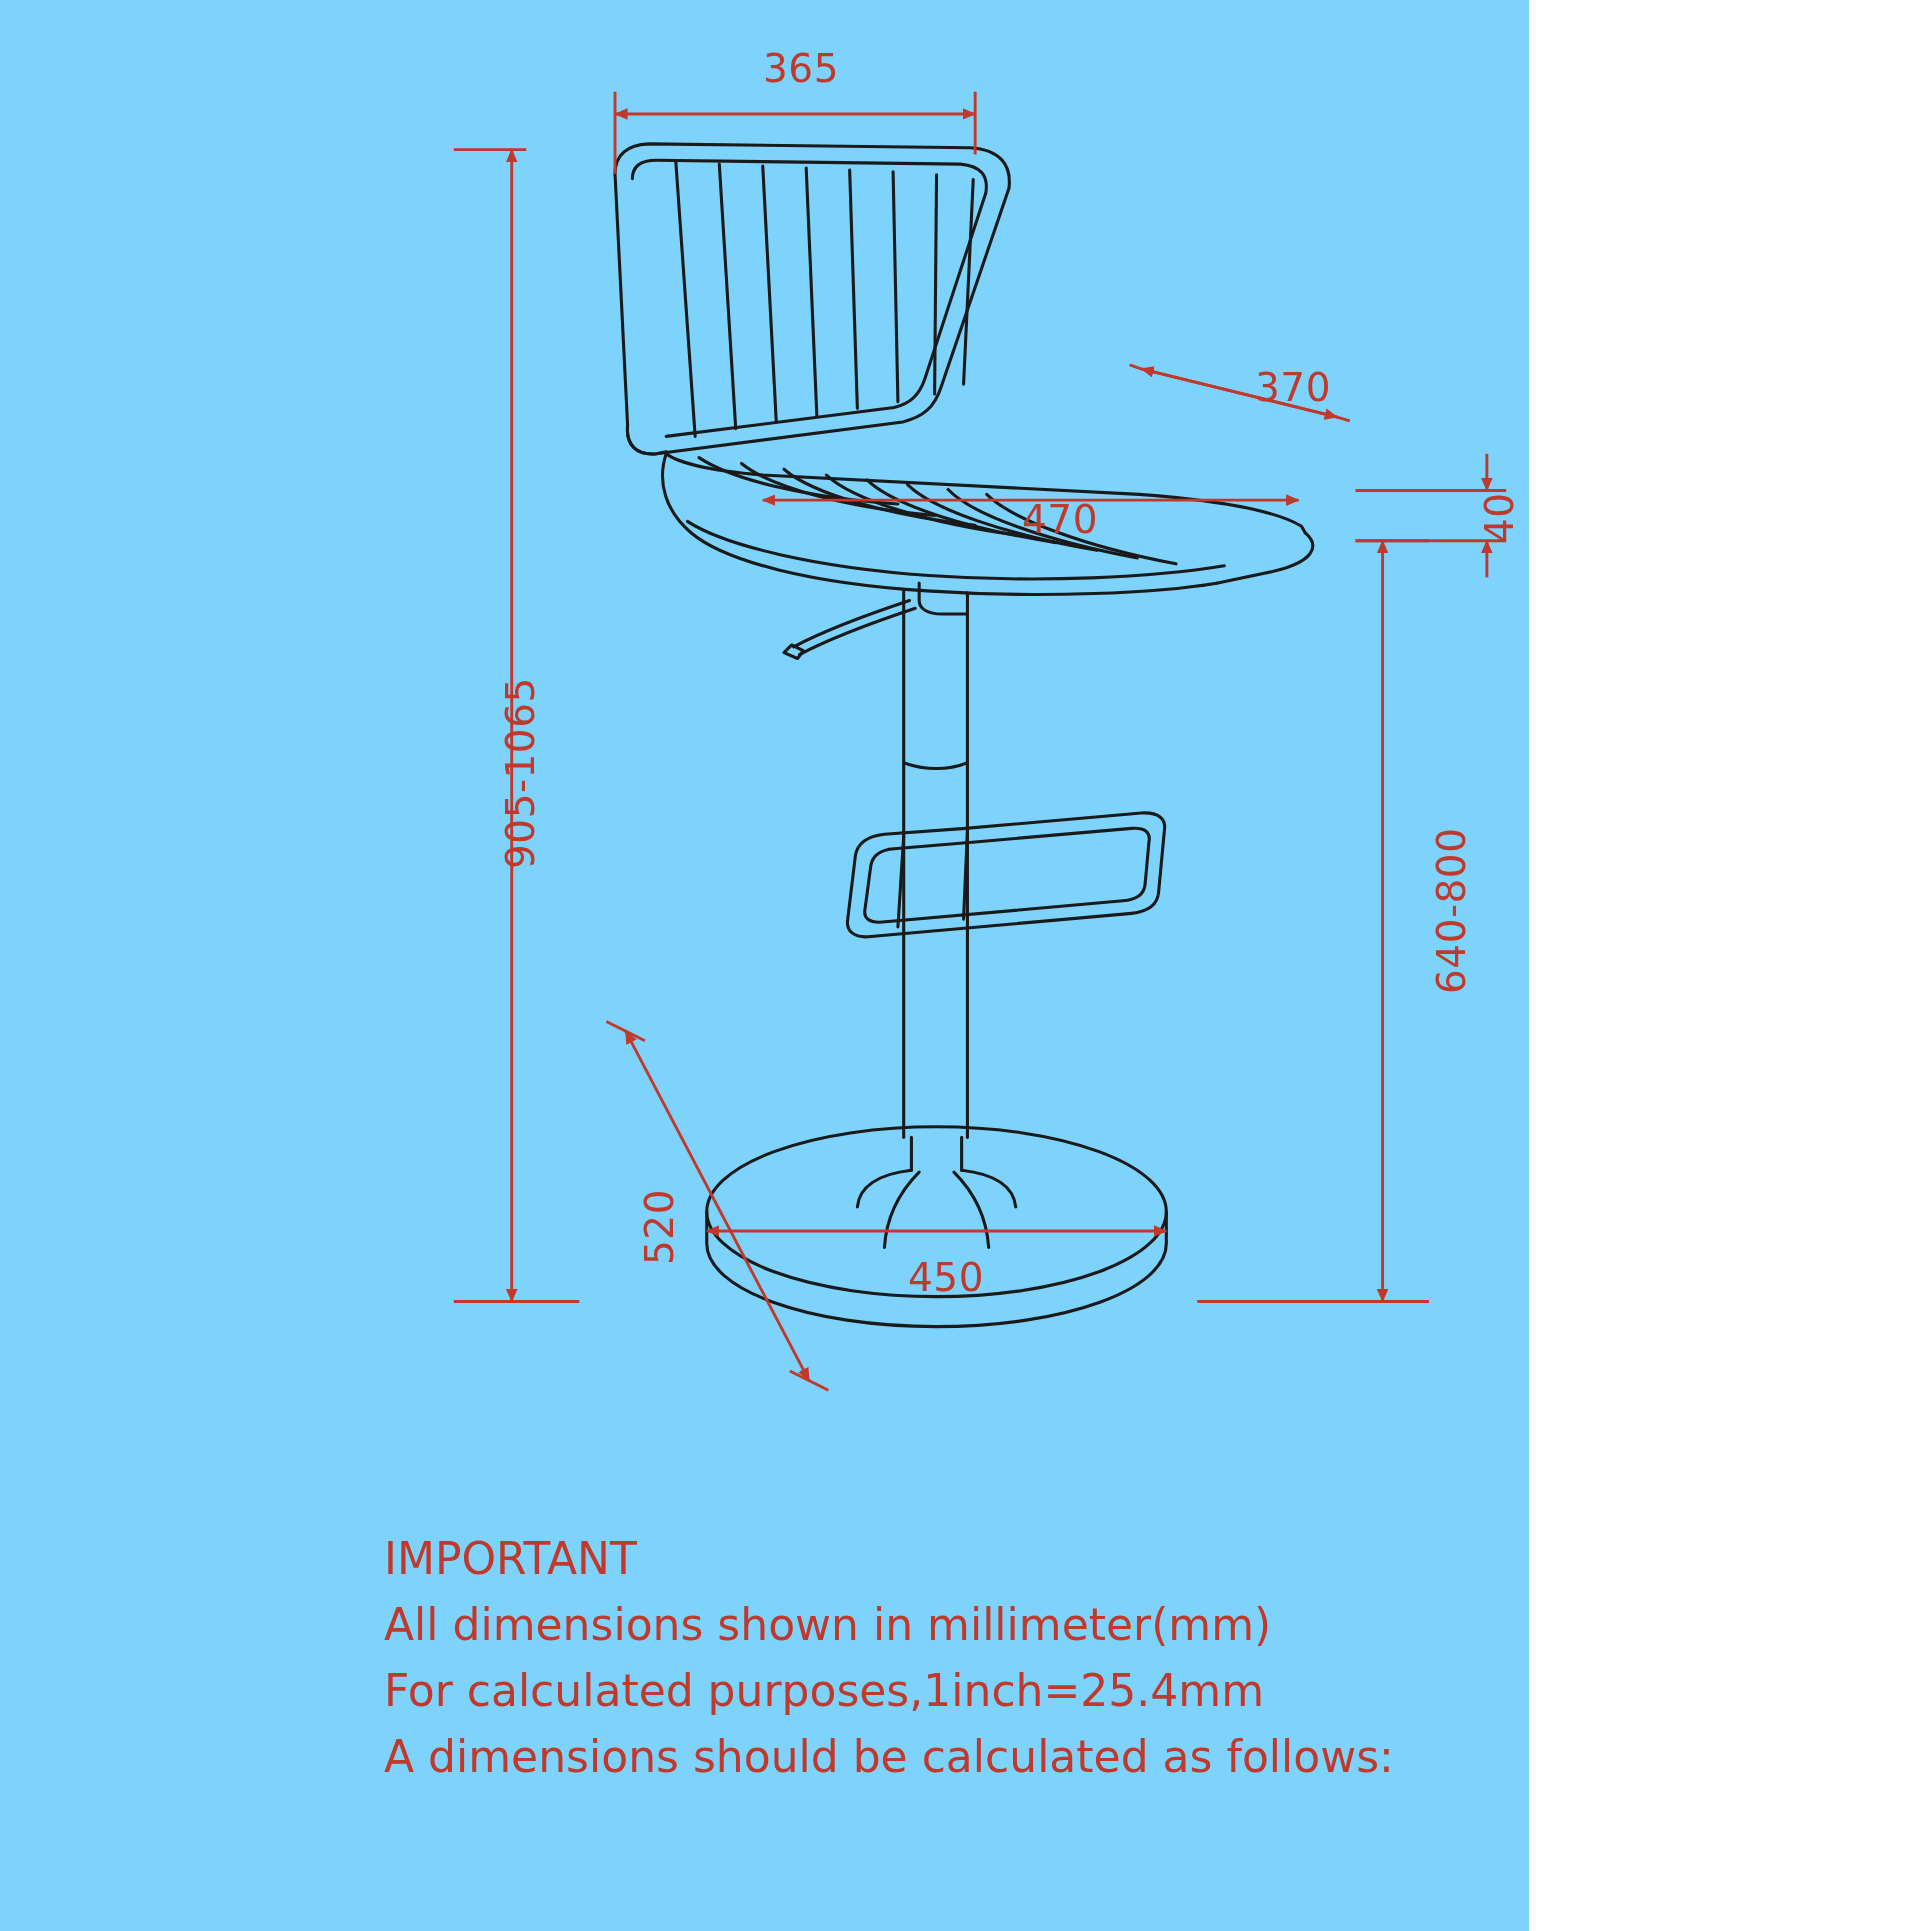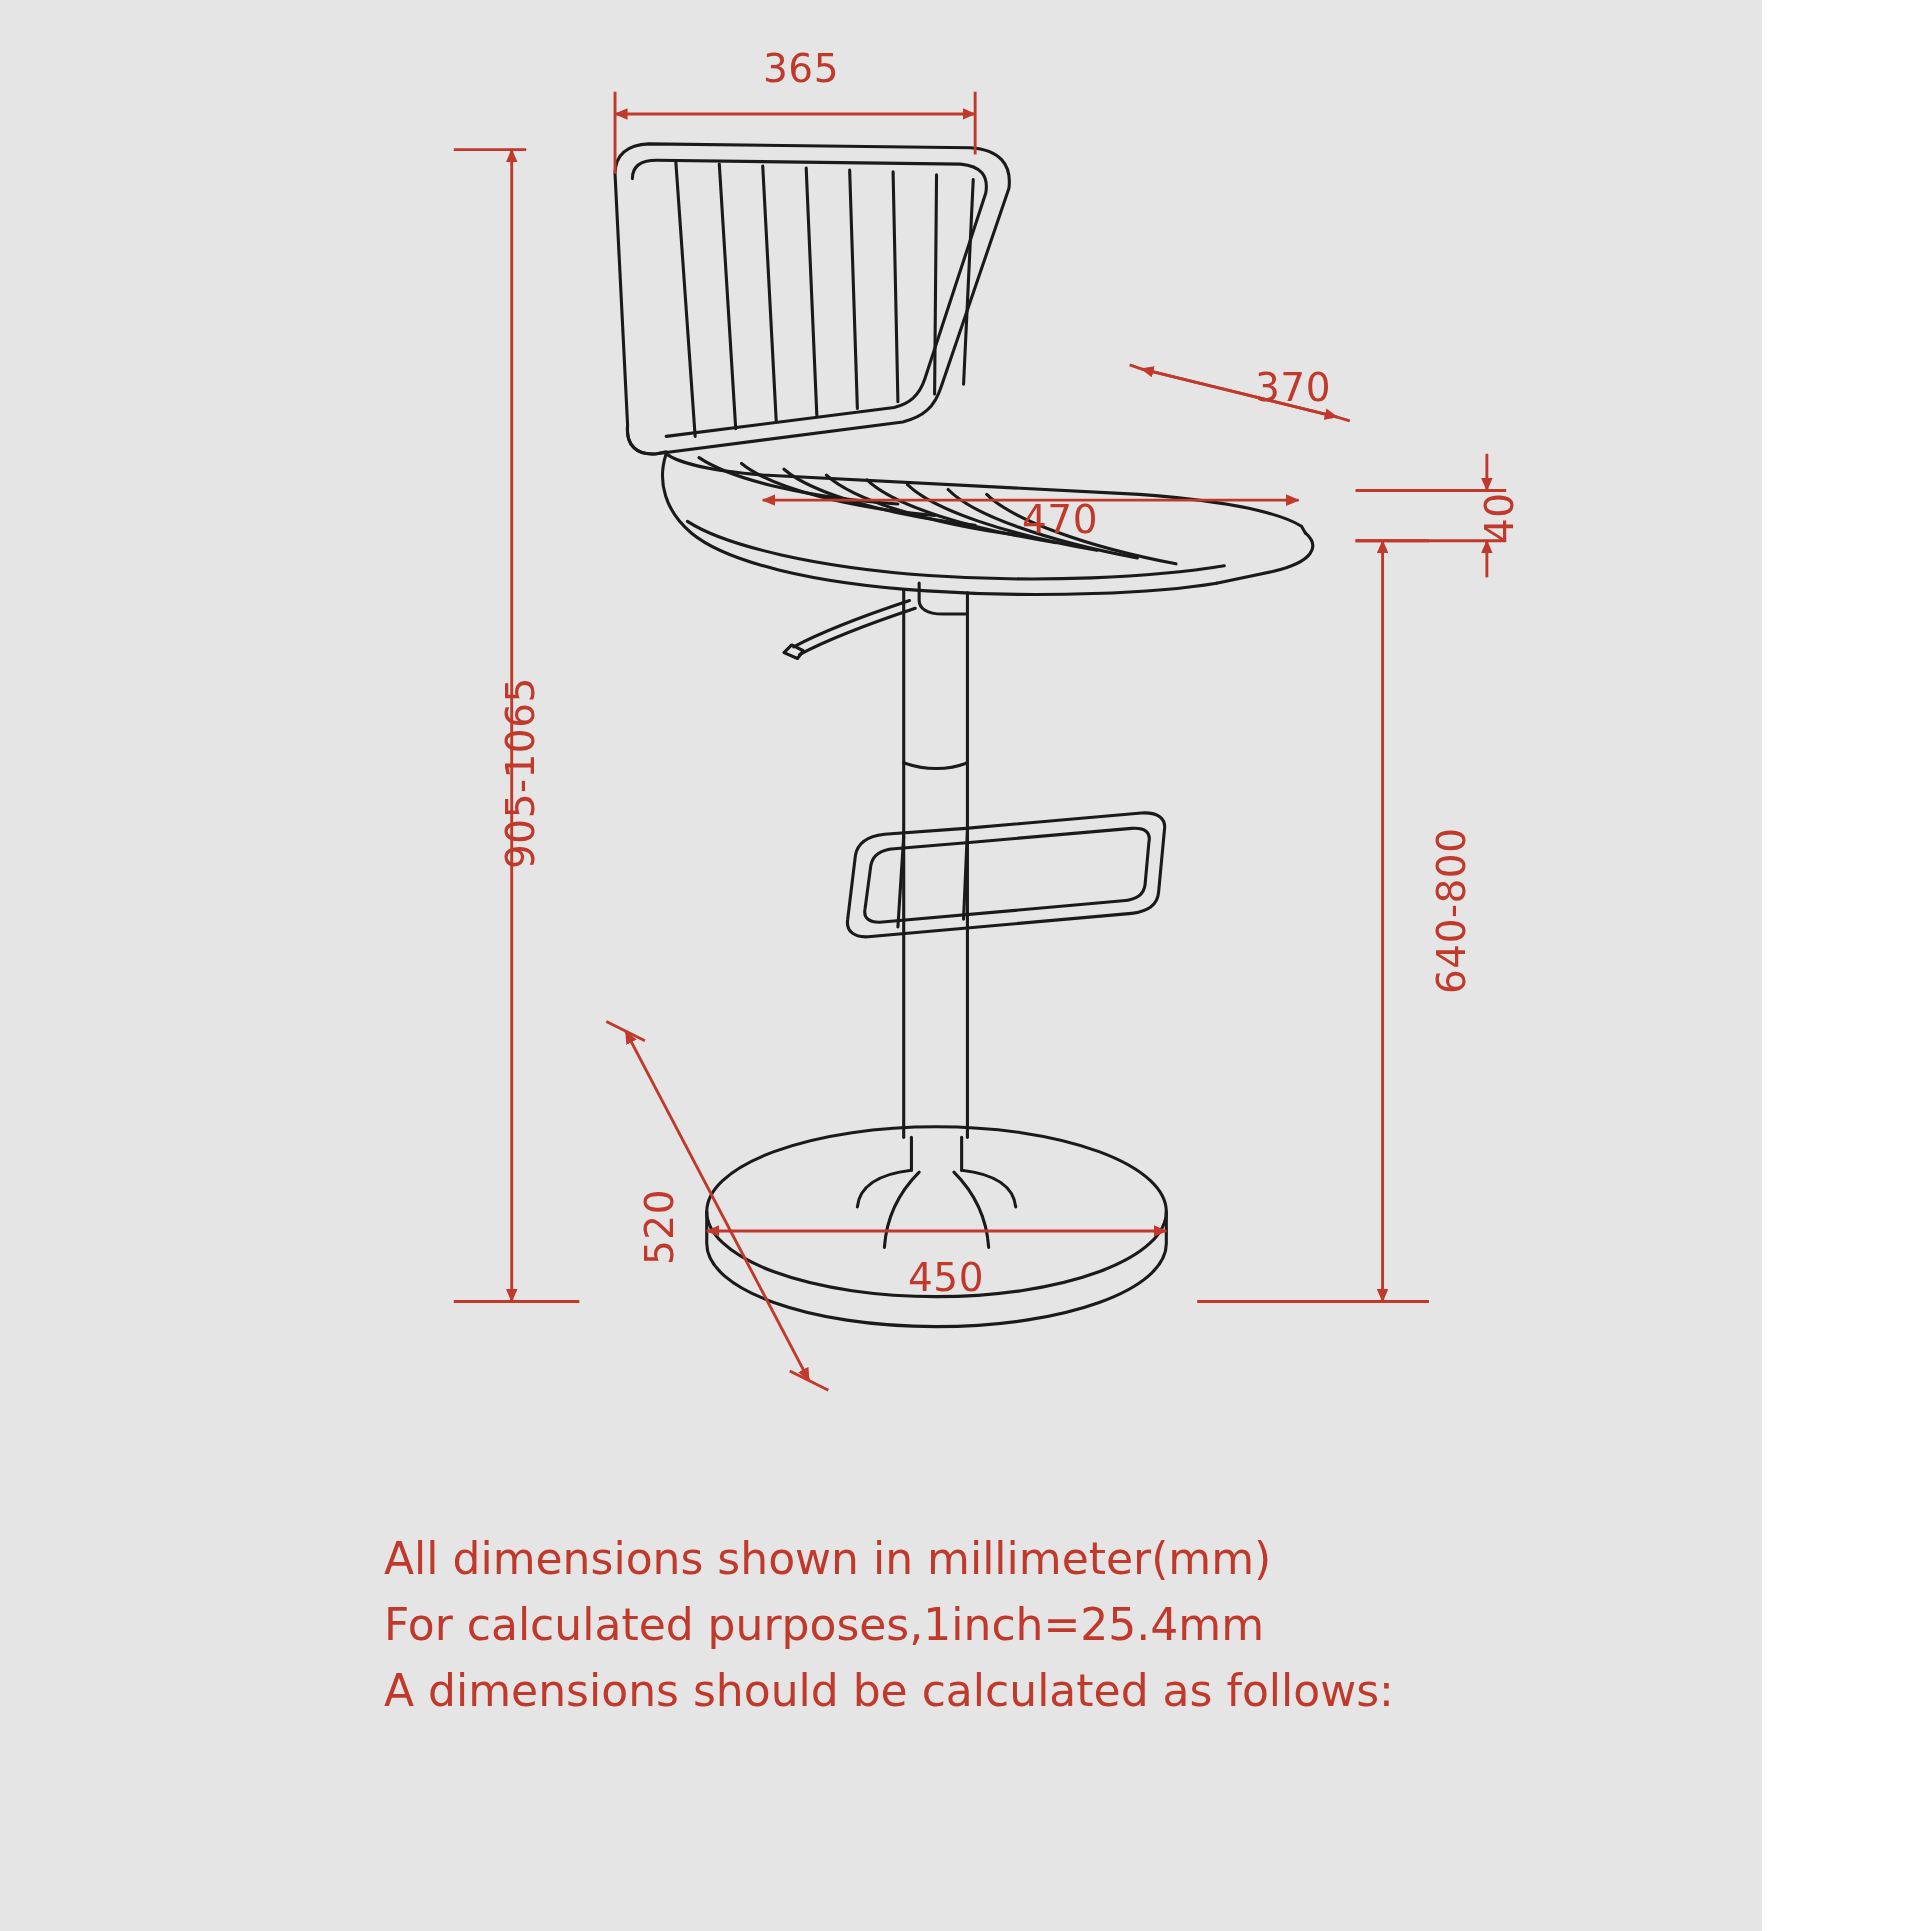--- a/index.html
+++ b/index.html
@@ -2,23 +2,23 @@
 <html><head>
 <meta charset="utf-8">
 <style>
   html, body {
     margin: 0;
     padding: 0;
     background: #ffffff;
   }
   #page {
     position: relative;
-    width: 1762px;
+    width: 1529px;
     height: 1931px;
-    background: #e5e5e5;
+    background: #7dd3fc;
     font-family: "DejaVu Sans", sans-serif;
     overflow: hidden;
   }
   #drawing {
     position: absolute;
     left: 0;
     top: 0;
     width: 1931px;
     height: 1931px;
   }
@@ -208,19 +208,20 @@
 
   <div class="dim-label vert" style="left:498px; top:869px;">905-1065</div>
 
   <div class="dim-label vert" style="left:1429px; top:994px;">640-800</div>
 
   <div class="dim-label" style="left:908px; top:1207px;margin-top:48px;">450</div>
 
   <div class="dim-label vert" style="left:637px; top:1265px;">520</div>
 
   <div class="notes">
+    <div>IMPORTANT</div>
     <div>All dimensions shown in millimeter(mm)</div>
     <div>For calculated purposes,1inch=25.4mm</div>
     <div>A dimensions should be calculated as follows:</div>
   </div>
 
 </div>
 
 
 </body></html>

